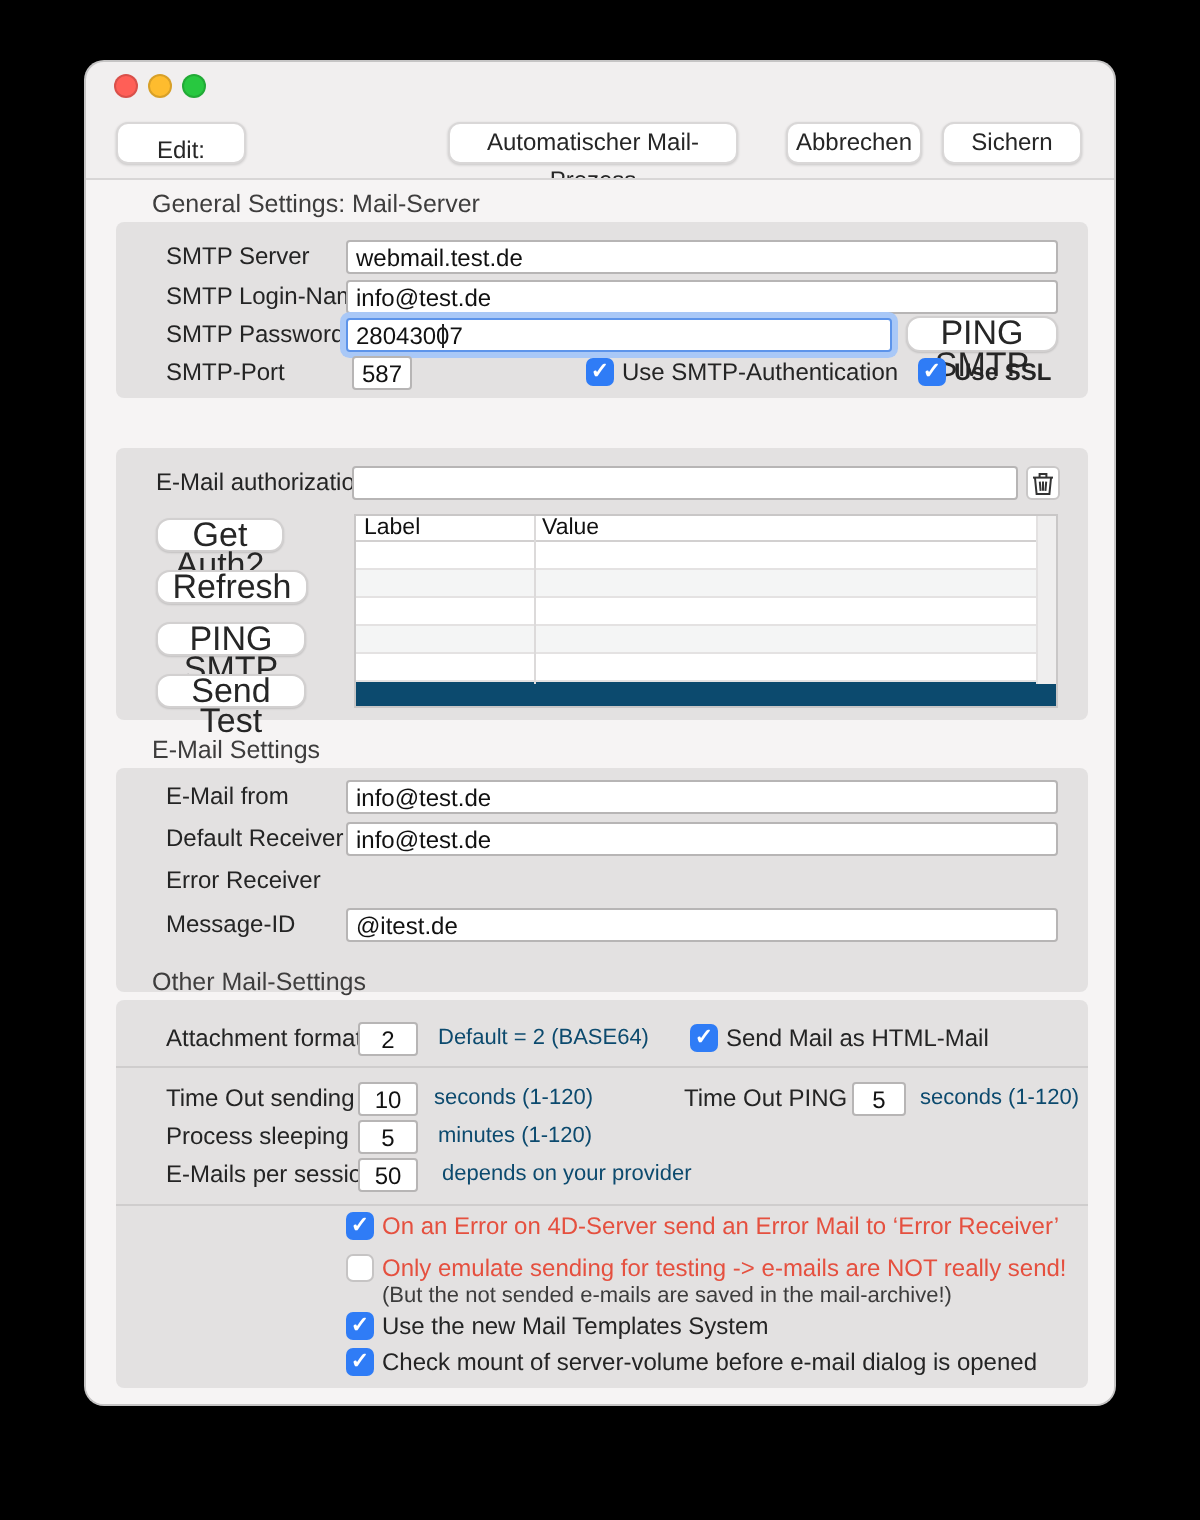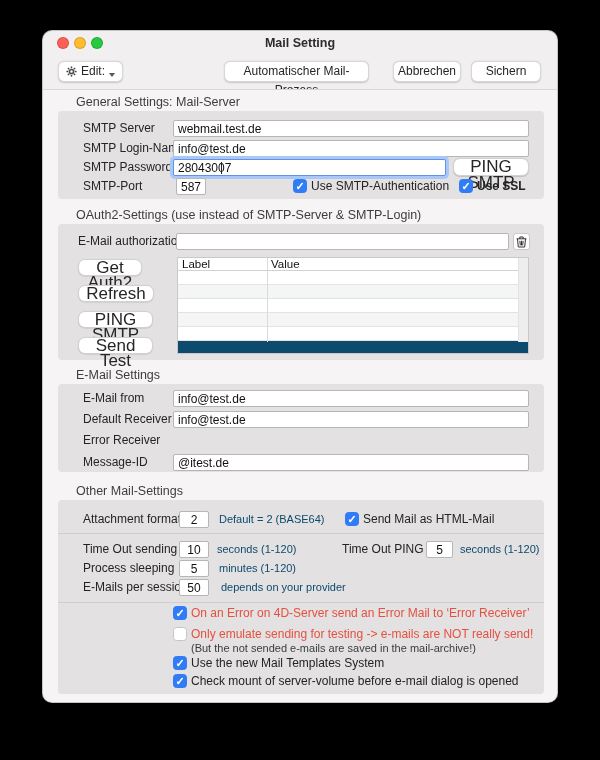--- a/index.html
+++ b/index.html
@@ -50,33 +50,32 @@
   .otable .th { position:absolute; top:0; font-size:11.5px; color:#111; line-height:13px; }
   .otable .vline { position:absolute; left:89px; top:0; width:1px; height:84px; background:#dcdada; }
   .otable .row { position:absolute; left:0; right:10px; height:14px; border-bottom:1px solid #e4e2e2; }
   .otable .row.odd { background:#fff; }
   .otable .row.even { background:#f4f5f5; }
   .otable .scrollstrip { position:absolute; right:0; top:0; width:10px; height:84px; background:#efeeee; border-left:1px solid #e3e1e1; }
 
   .trash-btn { position:absolute; width:17px; height:17px; background:#fff; border:1px solid #c9c7c7; border-radius:3px;
     display:flex; align-items:center; justify-content:center; }
 
-  .edit-btn { display:flex; align-items:center; gap:4px; padding:0 7px; }
+  .edit-btn { display:flex; align-items:center; gap:4px; padding:0 7px;flex-direction:column; }
   .chev { width:0; height:0; border-left:3.5px solid transparent; border-right:3.5px solid transparent; border-top:4px solid #555; margin-top:6px; }
 </style>
 </head>
 <body>
 
 <div class="window">
 
   <div class="titlebar">
     <span class="light" style="left:14px; background:#ff5f57;"></span>
     <span class="light" style="left:31px; background:#febc2e;"></span>
     <span class="light" style="left:48px; background:#28c840;"></span>
-    <div class="title">Mail Setting</div>
   </div>
 
   <div class="toolbar-btn edit-btn" style="left:15px; top:30px; width:65px;">
     <svg width="11" height="11" viewBox="0 0 11 11">
       <g stroke="#4a4a4a" stroke-width="1.5" fill="none">
         <circle cx="5.5" cy="5.5" r="2.1"></circle>
         <line x1="5.5" y1="0.4" x2="5.5" y2="2.2"></line>
           <line x1="5.5" y1="8.8" x2="5.5" y2="10.6"></line>
         <line x1="0.4" y1="5.5" x2="2.2" y2="5.5"></line>
           <line x1="8.8" y1="5.5" x2="10.6" y2="5.5"></line>
@@ -107,21 +106,20 @@
       <div class="caret" style="left:163px; top:51px;"></div>
       <div class="sbtn" style="left:395px; top:47px; width:76px; height:18px; line-height:16px;">PING SMTP</div>
       <div class="flabel" style="left:25px; top:67px;">SMTP-Port</div>
       <input class="tinput small" style="left: 118px; top: 67px; width: 30px;" value="587">
       <span class="cb checked" style="left:235px; top:68px;">✓</span>
       <div class="cblabel" style="left:253px; top:68px;">Use SMTP-Authentication</div>
       <span class="cb checked" style="left:401px; top:68px;">✓</span>
       <div class="cblabel" style="left:419px; top:68px;font-weight:bold;">Use SSL</div>
     </div>
 
-    <div class="sect-title" style="left:33px; top:118px;">OAuth2-Settings (use instead of SMTP-Server &amp; SMTP-Login)</div>
     <div class="grpbox" style="top:134px; height:136px;">
       <div class="flabel" style="left:20px; top:9px;">E-Mail authorization</div>
       <input class="tinput" style="left: 118px; top: 9px; width: 333px;" value="">
       <div class="trash-btn" style="left:455px; top:9px;">
         <svg width="11" height="12" viewBox="0 0 11 12">
           <g stroke="#333" stroke-width="1" fill="none">
             <path d="M1.5 3 L2.3 11 L8.7 11 L9.5 3"></path>
             <line x1="0.5" y1="2.8" x2="10.5" y2="2.8"></line>
             <path d="M3.8 2.6 L3.8 1 L7.2 1 L7.2 2.6"></path>
             <line x1="3.9" y1="4.8" x2="4.3" y2="9.4"></line>
@@ -144,21 +142,21 @@
         <div class="row even" style="top:27px;"></div>
         <div class="row odd" style="top:41px;"></div>
         <div class="row even" style="top:55px;"></div>
         <div class="row odd" style="top:69px;"></div>
         <div class="vline"></div>
         <div class="scrollstrip"></div>
       </div>
     </div>
 
     <div class="sect-title" style="left:33px; top:278px;">E-Mail Settings</div>
-    <div class="grpbox" style="top:294px; height:88px;">
+    <div class="grpbox" style="top:294px; height:112px;">
       <div class="flabel" style="left:25px; top:6px;">E-Mail from</div>
       <input class="tinput" style="left: 115px; top: 6px; width: 356px;" value="info@test.de">
       <div class="flabel" style="left:25px; top:27px;">Default Receiver</div>
       <input class="tinput" style="left: 115px; top: 27px; width: 356px;" value="info@test.de">
       <div class="flabel" style="left:25px; top:48px;">Error Receiver</div>
       <div class="flabel" style="left:25px; top:70px;">Message-ID</div>
       <input class="tinput" style="left: 115px; top: 70px; width: 356px;" value="@itest.de">
     </div>
 
     <div class="sect-title" style="left:33px; top:394px;">Other Mail-Settings</div>

